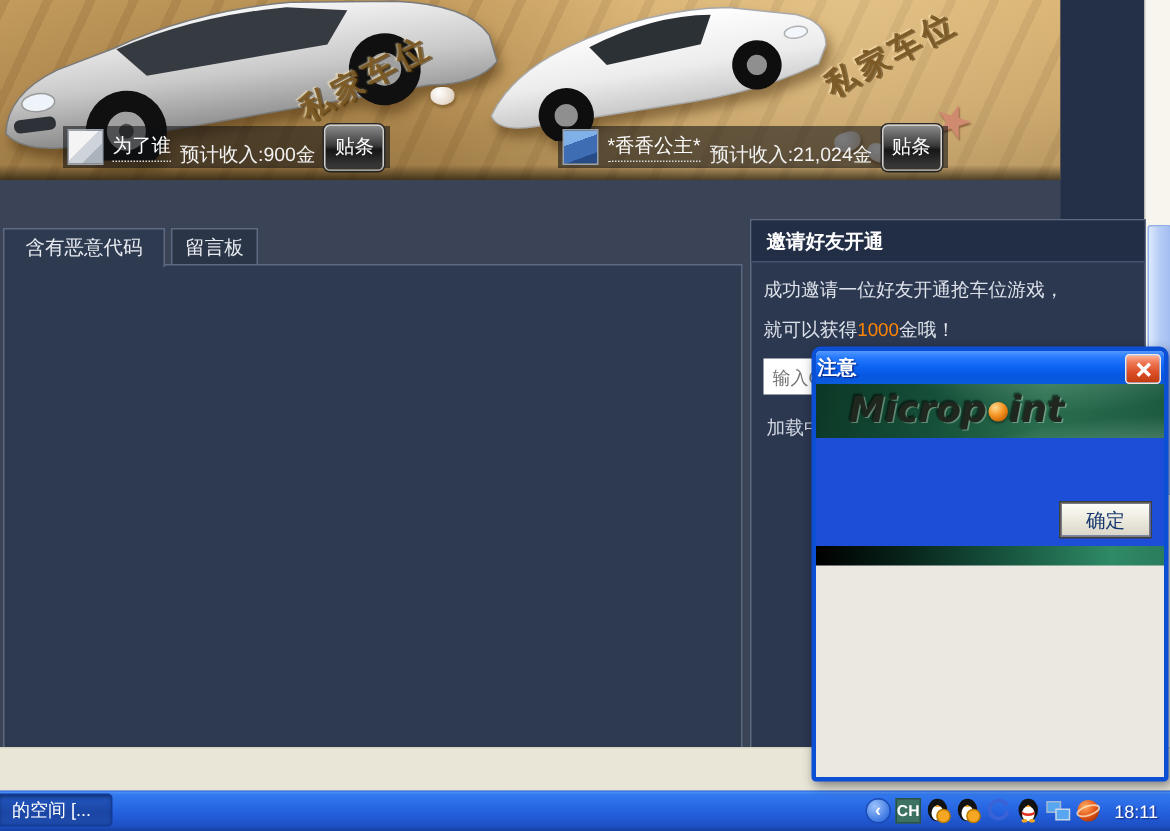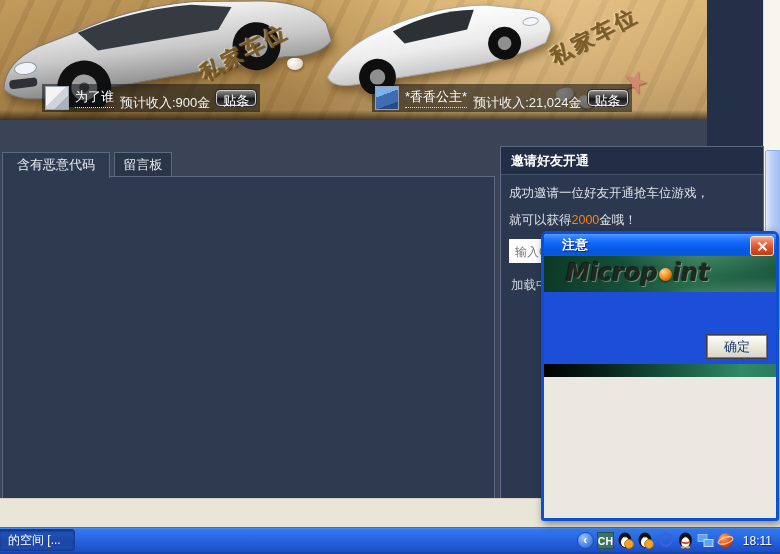--- a/index.html
+++ b/index.html
@@ -26,21 +26,21 @@
       text-shadow:1px 1px 1px rgba(90,40,20,.5);}
   .car{position:absolute;filter:drop-shadow(3px 6px 4px rgba(60,35,5,.45));}
 
   .player{position:absolute;height:28px;display:flex;align-items:center;gap:6px;
       background:rgba(12,14,18,.55);padding:0 4px 0 3px;}
   .avatar{width:22px;height:22px;border:1px solid #9aa2ae;flex:0 0 auto;}
   .avatar.a1{background:linear-gradient(135deg,#f4f4f4 0 45%,#cfd4da 45% 70%,#aab2bc 70%);}
   .avatar.a2{background:linear-gradient(160deg,#7fb0e8 0 35%,#3e6db4 35% 75%,#274b86 75%);}
   .player .pname{color:#fff;font-size:13px;border-bottom:1px dotted #d8d8d8;padding-bottom:1px;white-space:nowrap;}
   .player .pincome{color:#f2f2f2;font-size:13px;white-space:nowrap;margin-top:10px;}
-  .tiao-btn{height:16px;min-width:40px;border:1px solid #d0d0d0;border-radius:4px;
+  .tiao-btn{height:31px;min-width:40px;border:1px solid #d0d0d0;border-radius:4px;
       background:linear-gradient(180deg,#8a8a8a 0%,#3a3a3a 45%,#161616 55%,#3f3f3f 100%);
       color:#fff;font-size:13px;box-shadow:0 0 0 1px #2a2a2a;cursor:pointer;}
 
   
   .right-col{left:707px;top:0;width:56px;height:498px;background:#233048;}
   .page-scroll{left:763px;top:0;width:17px;height:498px;background:#f7f5ee;border-left:1px solid #e2dfd4;}
   .page-thumb{position:absolute;left:1px;top:150px;width:14px;height:178px;border:1px solid #90aee8;border-radius:2px;
       background:linear-gradient(90deg,#dce8fc,#b6ccf7 50%,#a5bef2);}
 
   .tab{top:152px;height:24px;line-height:24px;text-align:center;font-size:13px;color:#e8ebf0;
@@ -61,21 +61,21 @@
   .invite-loading{margin:14px 0 0 10px;font-size:12.5px;color:#cfd6e0;}
 
   .bottom-strip{left:0;top:498px;width:780px;height:29px;background:#e9e6d7;border-top:1px solid #d6d3c2;}
 
   
   .dialog{left:541px;top:231px;width:238px;height:290px;z-index:100;
       border:3px solid #0a4fd4;border-radius:6px 6px 3px 3px;box-sizing:border-box;
       background:#ebe8e2;box-shadow:2px 3px 8px rgba(0,0,20,.45);}
   .dlg-title{position:relative;height:22px;border-radius:3px 3px 0 0;
       background:linear-gradient(180deg,#5398ff 0%,#2a7cff 18%,#0f66f5 45%,#0656e2 75%,#0a5bdb 100%);
-      color:#fff;font-size:13px;font-weight:bold;line-height:22px;padding-left:18px;
+      color:#fff;font-size:13px;font-weight:bold;line-height:22px;padding-left:1px;
       text-shadow:1px 1px 1px rgba(0,0,60,.6);}
   .dlg-close{position:absolute;right:2px;top:2px;width:22px;height:18px;border-radius:3px;
       border:1px solid #f6e7da;cursor:pointer;
       background:linear-gradient(180deg,#ffb195 0%,#ee7a58 25%,#dd5028 60%,#c23c10 100%);
       display:flex;align-items:center;justify-content:center;}
   .dlg-banner{height:36px;position:relative;overflow:hidden;
       background:
         radial-gradient(ellipse at 105% 160%, rgba(210,240,220,.5), transparent 45%),
         radial-gradient(ellipse at 70% -60%, rgba(190,225,205,.35), transparent 50%),
         linear-gradient(100deg,#0c3826 0%,#16503a 35%,#2a6e4e 65%,#1c5a40 100%);}
@@ -193,21 +193,21 @@
   <div class="page-thumb"></div>
 </div>
 
 <div class="abs tab active">含有恶意代码</div>
 <div class="abs tab inactive">留言板</div>
 <div class="abs content-box"></div>
 
 <div class="abs invite">
   <div class="invite-hd">邀请好友开通</div>
   <div class="invite-line">成功邀请一位好友开通抢车位游戏，</div>
-  <div class="invite-line"><span>就可以获得</span><span class="hl-amount">2000</span><span>金哦！</span></div>
+  <div class="invite-line"><span>就可以获得</span><span class="hl-amount">1000</span><span>金哦！</span></div>
   <div class="invite-search">
     <input type="text" placeholder="输入QQ好友昵称、QQ号" style="">
     <svg class="mag" width="15" height="15" viewBox="0 0 15 15">
       <circle cx="6.2" cy="6.2" r="4.4" fill="none" stroke="#3a76c4" stroke-width="1.8"></circle>
       <line x1="9.6" y1="9.6" x2="13.4" y2="13.4" stroke="#3a76c4" stroke-width="2"></line>
     </svg>
   </div>
   <div class="invite-loading">加载中</div>
 </div>
 

